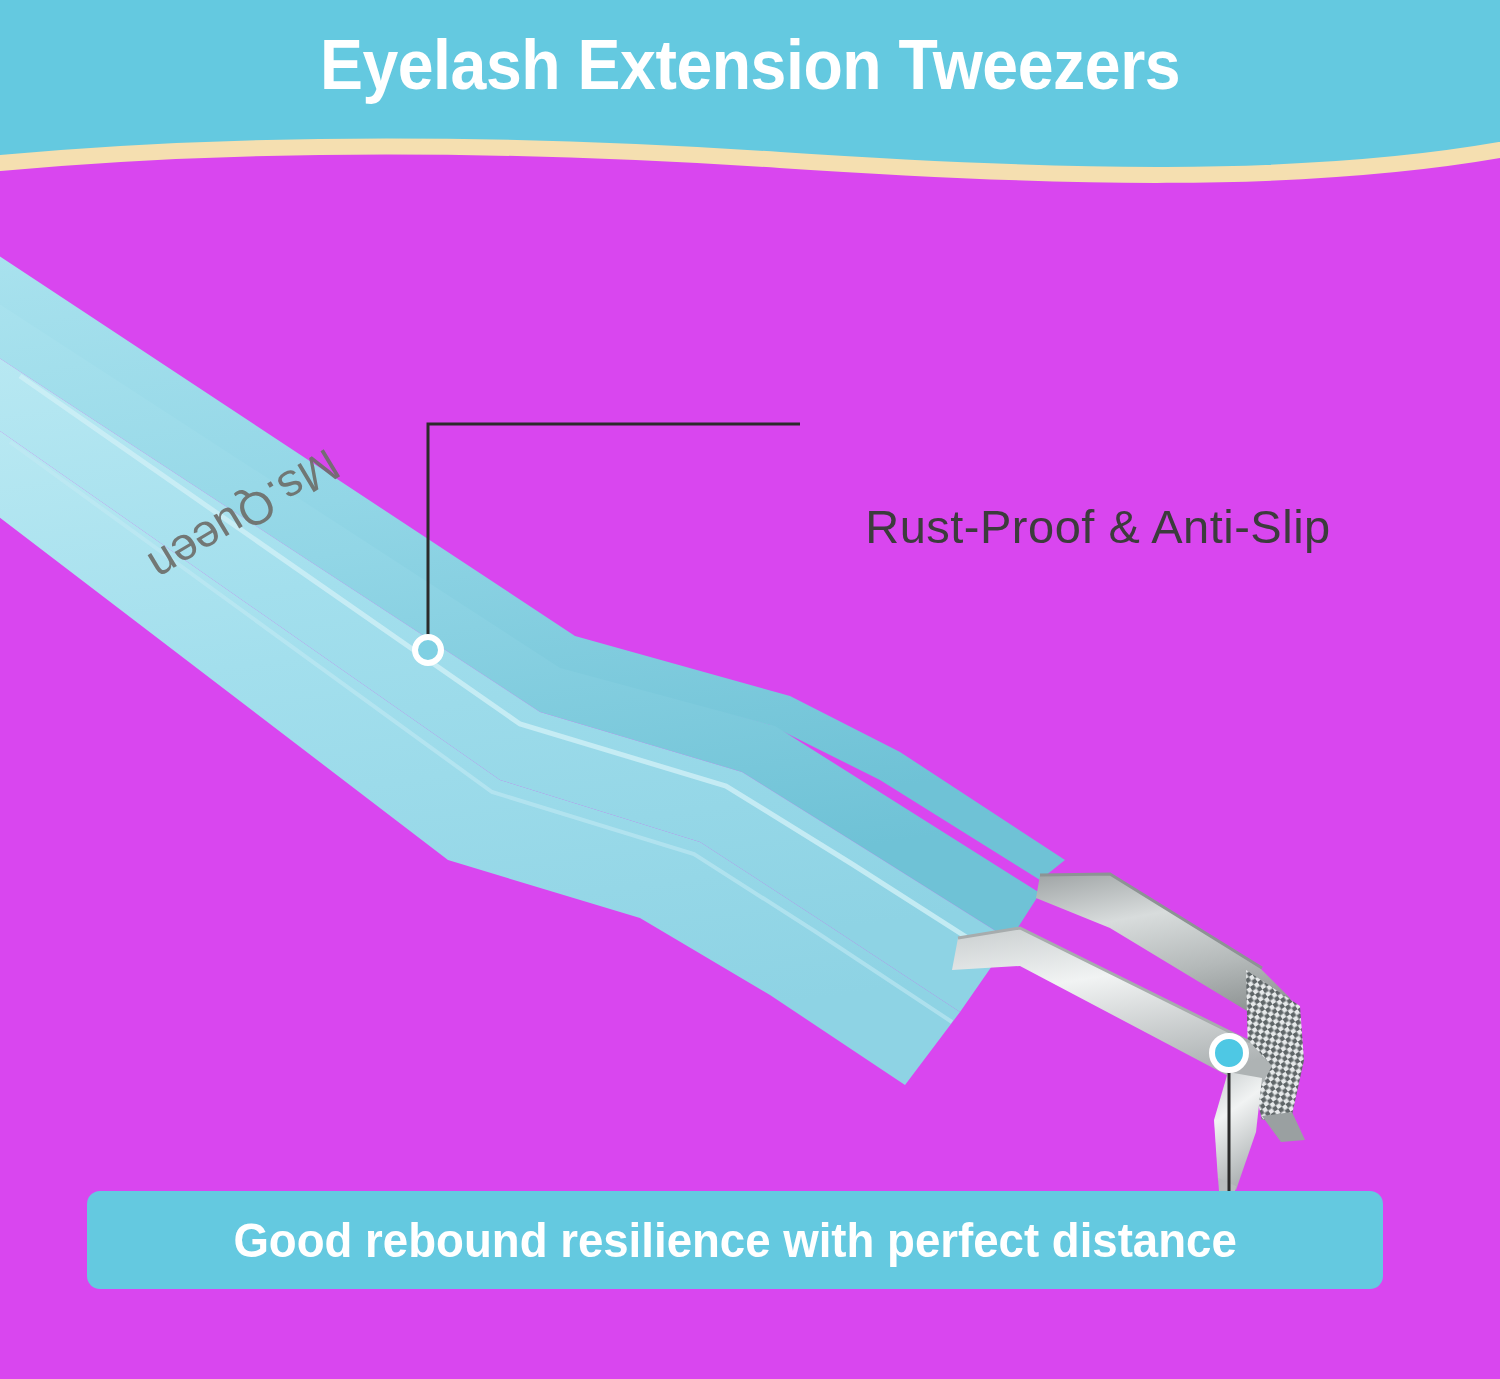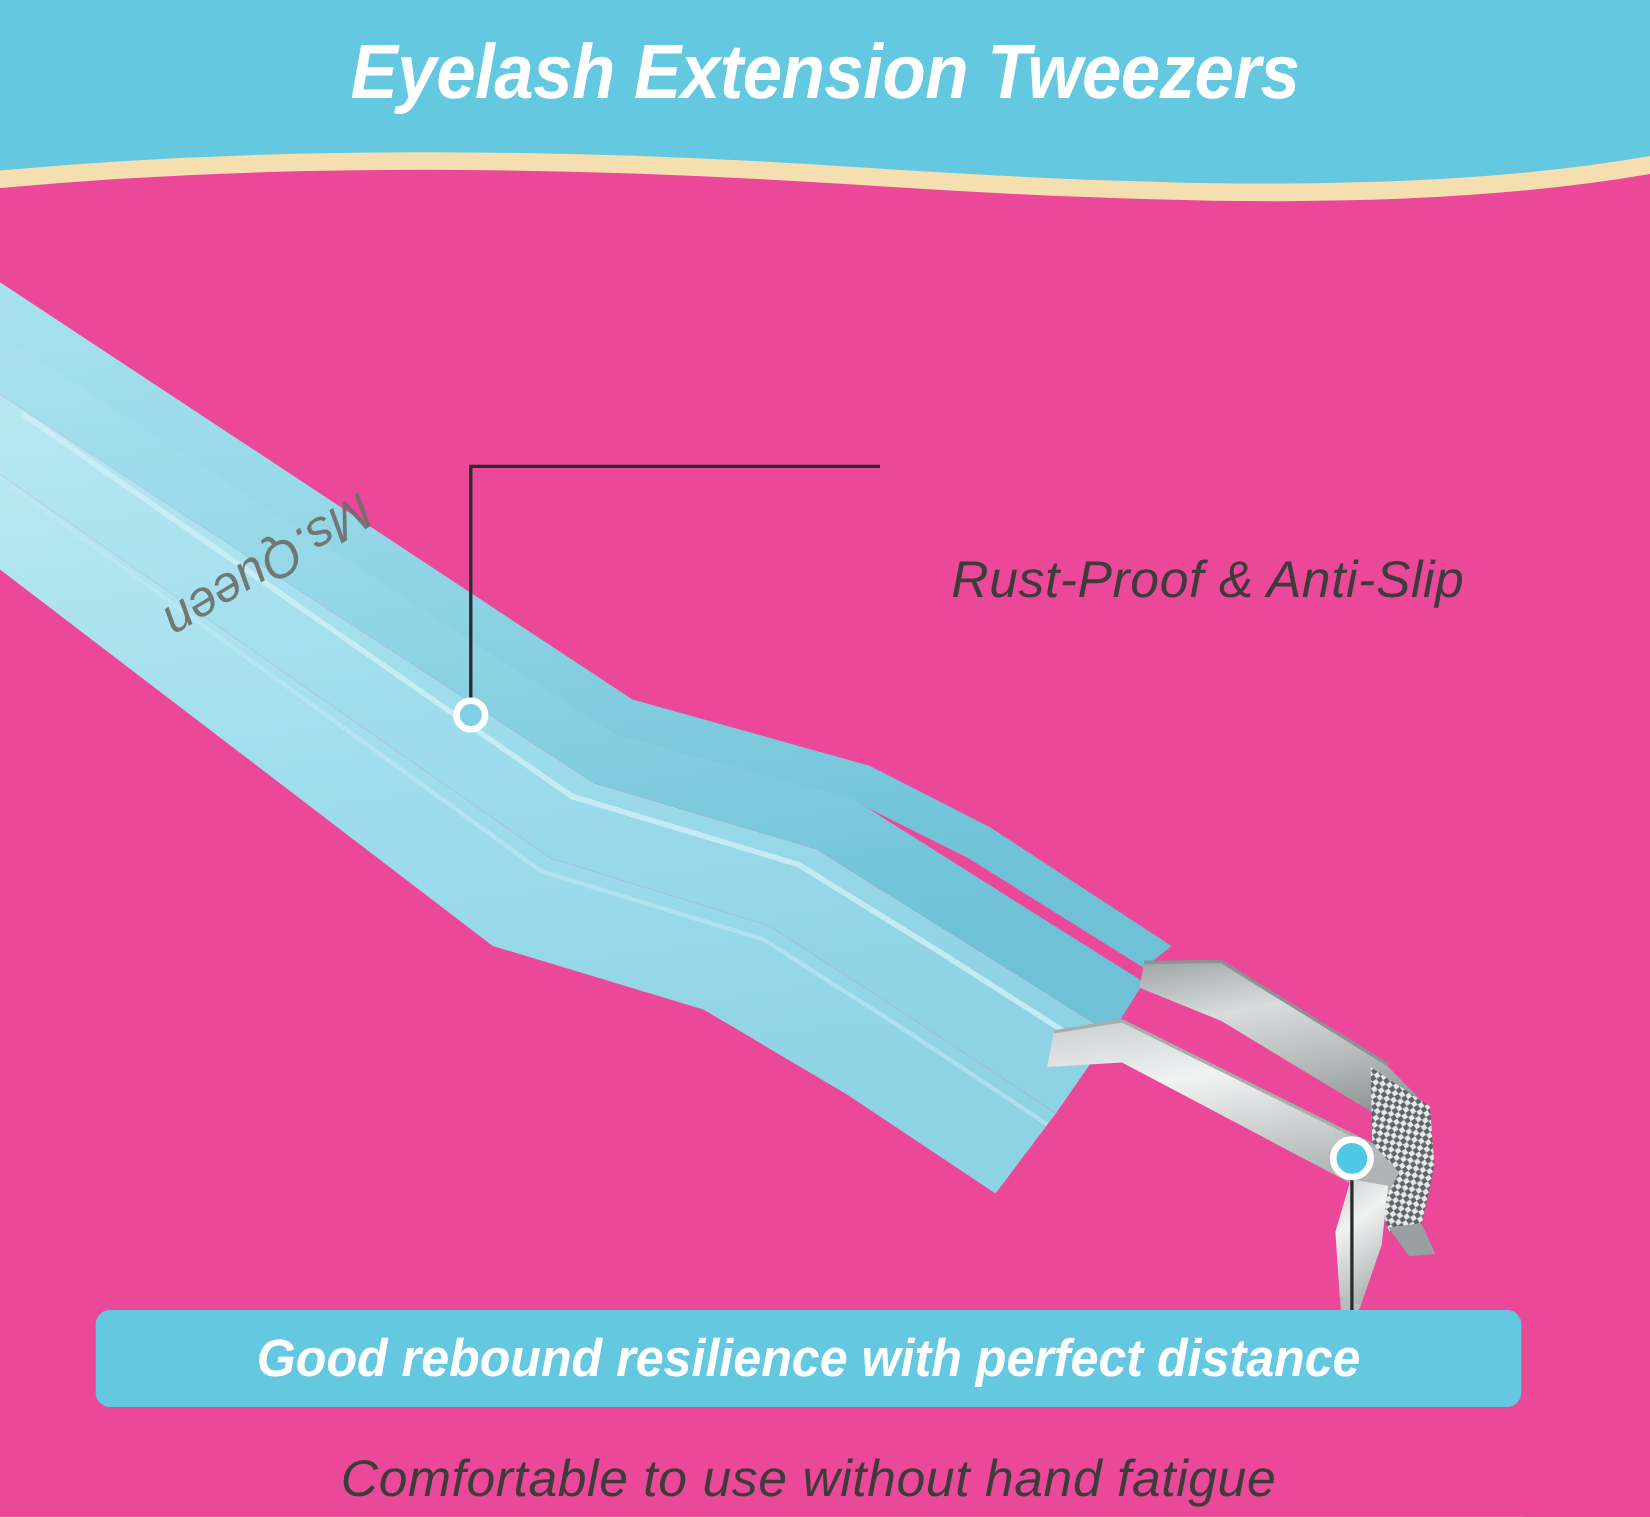--- a/index.html
+++ b/index.html
@@ -5,24 +5,23 @@
 <style>
   html, body {
     margin: 0;
     padding: 0;
     background: #ffffff;
   }
   .canvas {
     position: relative;
     width: 1500px;
     height: 1379px;
-    background: #ec4899;
+    background: #d946ef;
     overflow: hidden;
     font-family: "Liberation Sans", sans-serif;
-    font-style: italic;
   }
 
   
   .header-banner {
     position: absolute;
     left: 0;
     top: 0;
     width: 1500px;
     height: 200px;
   }
@@ -91,21 +90,21 @@
     width: 600px;
     height: 92px;
     justify-content: center;
     font-size: 50px;
     letter-spacing: 0px;
   }
   .callout-bottom {
     left: 87px;
     top: 1191px;
     width: 1296px;
-    height: 88px;
+    height: 98px;
     justify-content: center;
     font-size: 48px;
   }
   .callout-text {
     transform: scaleX(0.95);
     white-space: nowrap;
   }
 
   .sub-caption {
     position: absolute;
@@ -248,15 +247,14 @@
   </div>
 
   <div class="marker-dot marker-top"></div>
   <div class="marker-dot marker-bottom"></div>
 
   <div class="sub-caption sub-top">Rust-Proof &amp; Anti-Slip</div>
 
   <div class="callout-box callout-bottom">
     <span class="callout-text">Good rebound resilience with perfect distance</span>
   </div>
-  <div class="sub-caption sub-bottom">Comfortable to use without hand fatigue</div>
 
 </div>
 
 </body></html>

